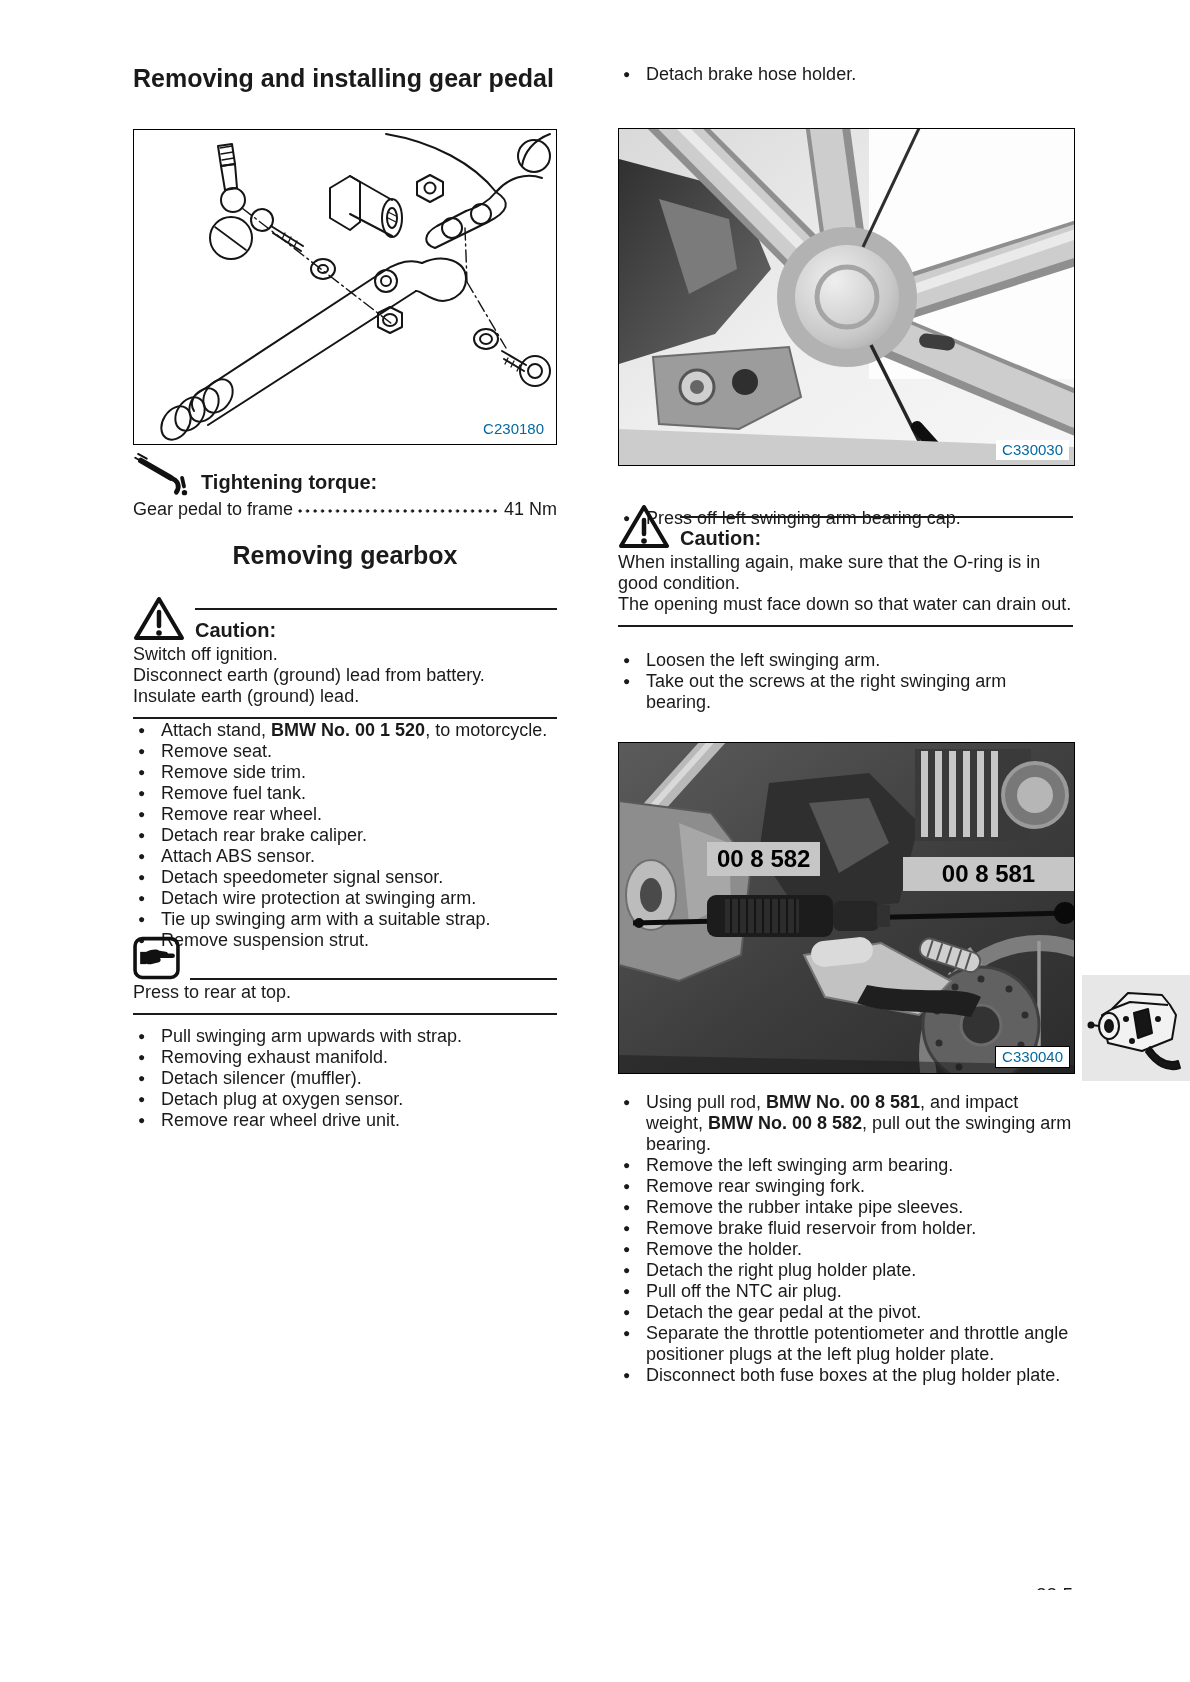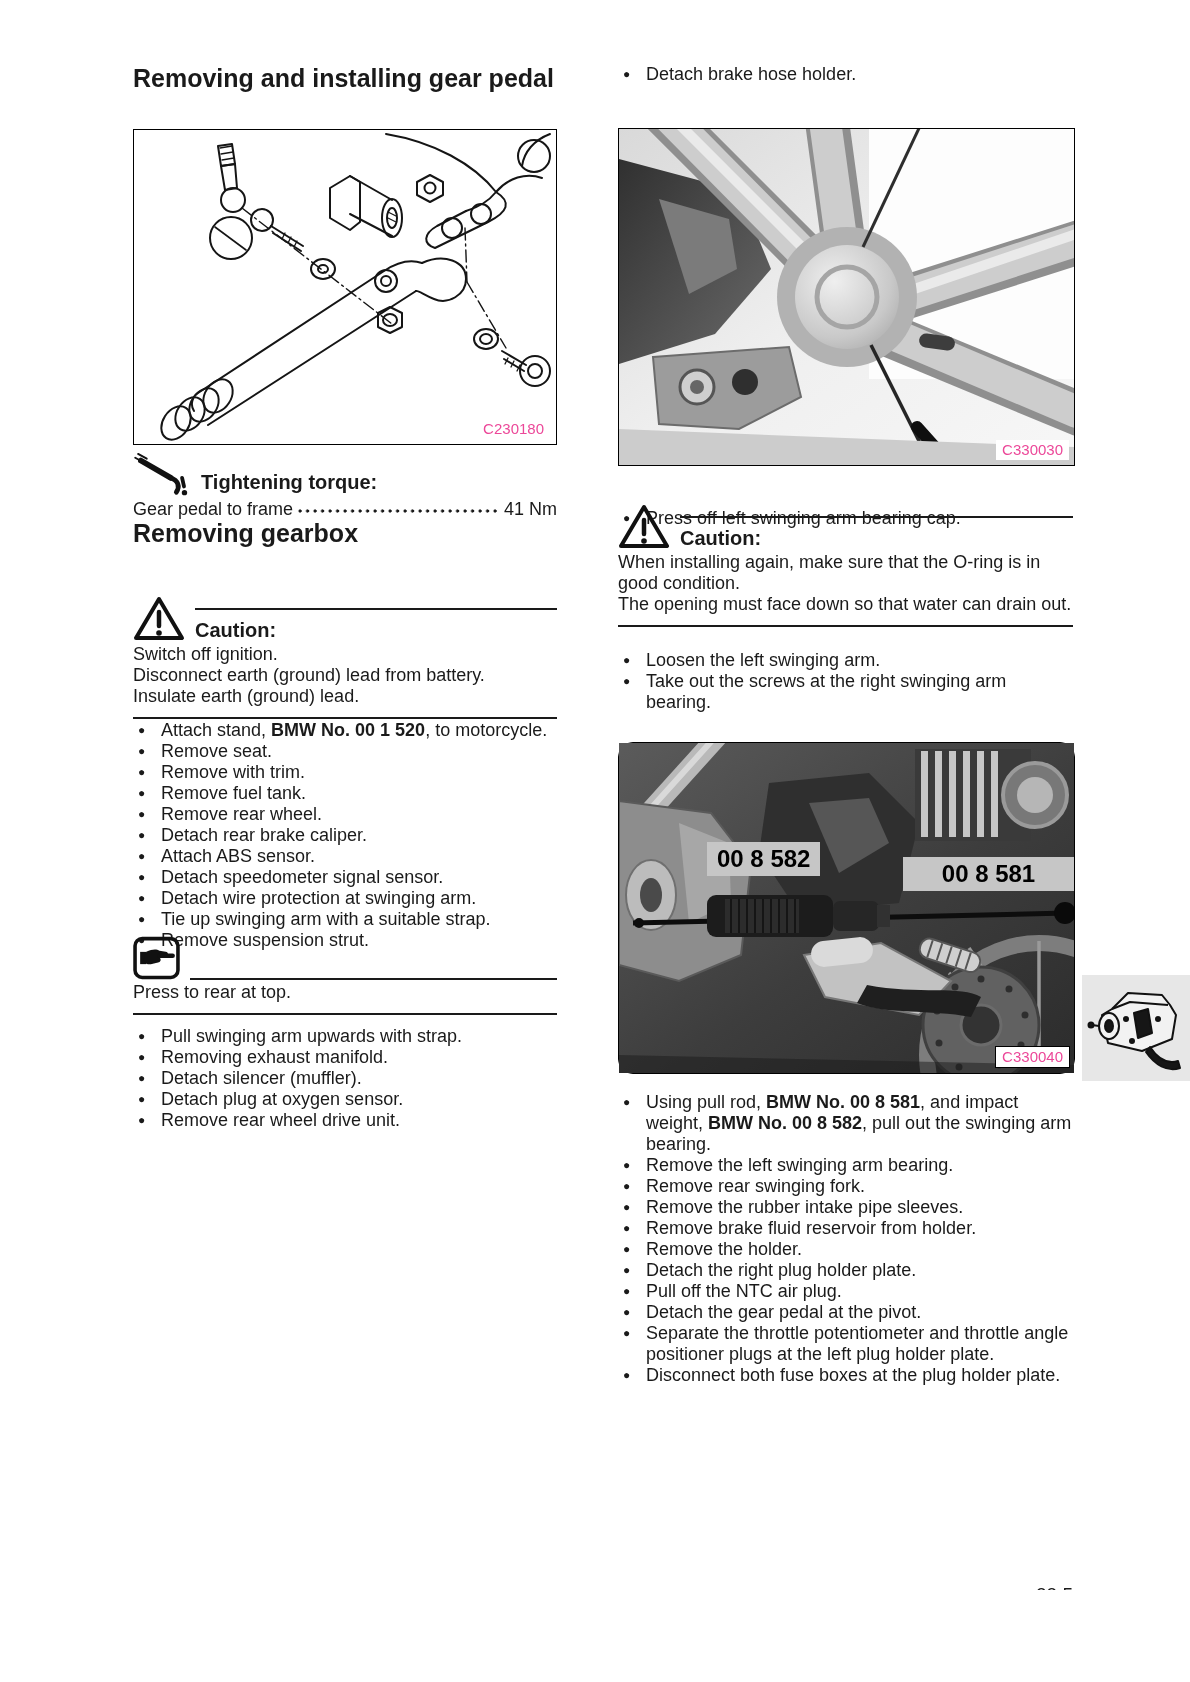--- a/index.html
+++ b/index.html
@@ -22,21 +22,21 @@
   
   .torque-head{display:flex;align-items:flex-end;}
   .torque-head .title{font-size:20px;font-weight:bold;margin-left:10px;margin-bottom:2px;}
   .torque-row{display:flex;align-items:baseline;font-size:18px;line-height:21px;margin-top:3px;}
   .torque-row .dots{flex:1;height:16px;margin:0 4px;
      background-image:radial-gradient(circle at 3px 12px,#1a1a1a 1.4px,transparent 1.8px);
      background-size:7.5px 16px;background-repeat:repeat-x;}
   
   .figure{border:1.5px solid #000;background:#fff;}
   .photo{border:1px solid #000;background:#555;}
-  .caption{position:absolute;font-size:15px;color:#ec4899;background:#fff;padding:0 6px;line-height:20px;}
+  .caption{position:absolute;font-size:15px;color:#0369a1;background:#fff;padding:0 6px;line-height:20px;}
   .caption.boxed{border:1px solid #000;}
   .photo-label{position:absolute;background:#c6c6c6;color:#000;font-weight:bold;font-size:24px;
                line-height:34px;text-align:center;padding:0 10px;}
   #page-number{font-size:19px;text-align:right;}
   .tab{background:#e7e7e7;}
 </style>
 </head>
 <body>
 
 <div id="page">
@@ -124,21 +124,21 @@
       </svg>
       <span class="title">Tightening torque:</span>
     </div>
     <div class="torque-row">
       <span>Gear pedal to frame</span>
       <span class="dots"></span>
       <span>41 Nm</span>
     </div>
   </div>
 
-  <h2 class="abs" style="left:133px;top:519px;width:424px;">Removing gearbox</h2>
+  <h2 class="abs" style="left:133px;top:541px;width:424px;text-align:center;">Removing gearbox</h2>
 
   <div class="abs callout" style="left:133px;top:596px;width:424px;">
     <div class="head">
       <svg class="co-icon" width="52" height="46" viewBox="0 0 52 46">
         <path d="M26 3 L49 42 L3 42 Z" fill="none" stroke="#111" stroke-width="4" stroke-linejoin="round"></path>
         <path d="M26 16 L26 30" stroke="#111" stroke-width="4.5" stroke-linecap="round"></path>
         <circle cx="26" cy="37" r="2.8" fill="#111"></circle>
       </svg>
       <div class="head-right">
         <div class="rule"></div>
@@ -150,21 +150,21 @@
           <li><span>Switch off ignition.</span></li>
           <li><span>Disconnect earth (ground) lead from battery.</span></li>
           <li><span>Insulate earth (ground) lead.</span></li>
         </ul>
     </div>
   </div>
 
   <ul class="abs bullets" style="left:133px;top:720px;width:432px;">
       <li><span>Attach stand, </span><span class="b">BMW No. 00 1 520</span><span>, to motorcycle.</span></li>
       <li><span>Remove seat.</span></li>
-      <li><span>Remove with trim.</span></li>
+      <li><span>Remove side trim.</span></li>
       <li><span>Remove fuel tank.</span></li>
       <li><span>Remove rear wheel.</span></li>
       <li><span>Detach rear brake caliper.</span></li>
       <li><span>Attach ABS sensor.</span></li>
       <li><span>Detach speedometer signal sensor.</span></li>
       <li><span>Detach wire protection at swinging arm.</span></li>
       <li><span>Tie up swinging arm with a suitable strap.</span></li>
       <li><span>Remove suspension strut.</span></li>
     </ul>
 
@@ -281,21 +281,21 @@
           <li><span>The opening must face down so that water can drain out.</span></li>
         </ul>
     </div>
   </div>
 
   <ul class="abs bullets" style="left:618px;top:650px;width:455px;">
       <li><span>Loosen the left swinging arm.</span></li>
       <li><span>Take out the screws at the right swinging arm bearing.</span></li>
     </ul>
 
-  <div class="abs photo" style="left:618px;top:742px;width:455px;height:330px;border-radius:15px;">
+  <div class="abs photo" style="left:618px;top:742px;width:455px;height:330px;">
     <svg width="455" height="330" viewBox="0 0 455 330" preserveAspectRatio="none">
       <defs>
         <linearGradient id="p2bg" x1="0" y1="0" x2="1" y2="1">
           <stop offset="0" stop-color="#5b5b5b"></stop>
             <stop offset=".55" stop-color="#3d3d3d"></stop>
             <stop offset="1" stop-color="#2c2c2c"></stop>
         </linearGradient>
       </defs>
       <rect width="455" height="330" fill="url(#p2bg)"></rect>
 

